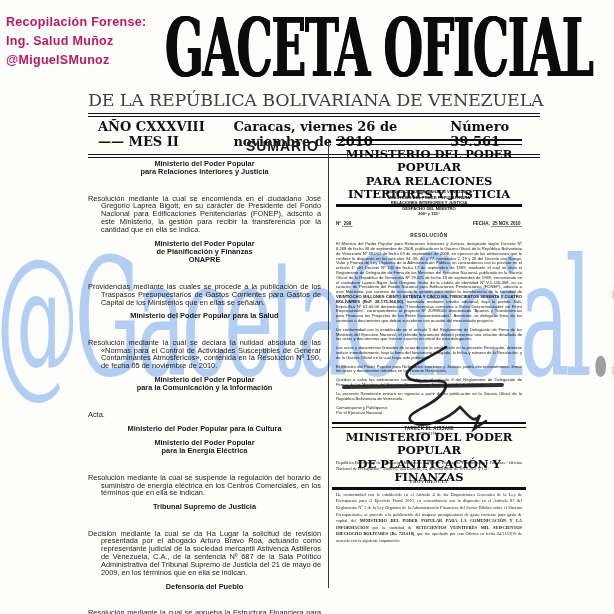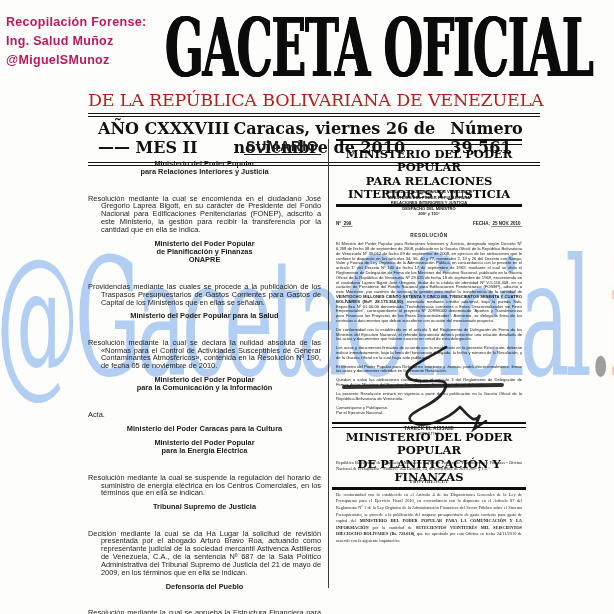--- a/index.html
+++ b/index.html
@@ -19,24 +19,24 @@
     font-weight:bold;font-size:12.5px;line-height:1.5;letter-spacing:.3px;
     font-family:"Liberation Sans",sans-serif;}
 
   
   .masthead{position:absolute;left:88px;top:0;width:452px;z-index:2;text-align:left;}
   .gazette-title{margin-top:10px;font-family:"DejaVu Serif",serif;font-weight:bold;
     font-size:69px;line-height:.95;letter-spacing:-2px;white-space:nowrap;
     transform:scale(0.66,1.16);transform-origin:50% 0;color:#0b0b0b;
     text-shadow:1px 0 0 #0b0b0b,-0.5px 0 0 #0b0b0b;}
   .gazette-sub{margin-top:14px;font-family:"DejaVu Serif",serif;font-size:17.5px;
-    letter-spacing:-.2px;white-space:nowrap;color:#b91c1c;}
+    letter-spacing:-.2px;white-space:nowrap;color:#404040;}
   .drule{margin-top:3px;height:2px;border-top:1.5px solid #161616;border-bottom:1px solid #161616;}
   .infobar{display:flex;justify-content:space-between;align-items:center;
-    padding:2px 10px;font-family:"DejaVu Serif",serif;font-weight:bold;font-size:16px;color:#111;}
+    padding:2px 10px;font-family:"DejaVu Serif",serif;font-weight:bold;font-size:13px;color:#111;}
 
   
   .col-left{position:absolute;left:88px;top:139px;width:233px;z-index:2;
     font-size:7.4px;line-height:1.06;text-align:justify;color:#1c1c1c;}
   .sumario-title{text-align:right;font-weight:bold;font-size:14px;letter-spacing:1px;margin-bottom:3px;}
   .sumario-title span{border-bottom:1px solid #222;padding:0 2px;}
   .sec{margin-top:6px;}
   .sec-h{text-align:center;font-weight:bold;white-space:pre-line;line-height:1.13;}
   .sec-b{margin-top:18px;padding-left:13px;text-indent:-13px;}
 
@@ -114,21 +114,21 @@
     <div class="sec">
       <div class="sec-h">Ministerio del Poder Popular para la Salud</div>
       <div class="sec-b">Resolución mediante la cual se declara la nulidad absoluta de las «Normas para el Control de Actividades Susceptibles de Generar Contaminantes Atmosféricos», contenida en la Resolución Nº 190, de fecha 05 de noviembre de 2010.</div>
     </div>
     <div class="sec">
       <div class="sec-h">Ministerio del Poder Popular
 para la Comunicación y la Información</div>
       <div class="sec-b">Acta.</div>
     </div>
     <div class="sec">
-      <div class="sec-h">Ministerio del Poder Caracas para la Cultura</div>
+      <div class="sec-h">Ministerio del Poder Popular para la Cultura</div>
     </div>
     <div class="sec">
       <div class="sec-h">Ministerio del Poder Popular
 para la Energía Eléctrica</div>
       <div class="sec-b">Resolución mediante la cual se suspende la regulación del horario de suministro de energía eléctrica en los Centros Comerciales, en los términos que en ella se indican.</div>
     </div>
     <div class="sec">
       <div class="sec-h">Tribunal Supremo de Justicia</div>
       <div class="sec-b">Decisión mediante la cual se da Ha Lugar la solicitud de revisión presentada por el abogado Arturo Bravo Roa, actuando como representante judicial de la sociedad mercantil Astivenca Astilleros de Venezuela, C.A., de la sentencia Nº 687 de la Sala Político Administrativa del Tribunal Supremo de Justicia del 21 de mayo de 2009, en los términos que en ella se indican.</div>
     </div>

